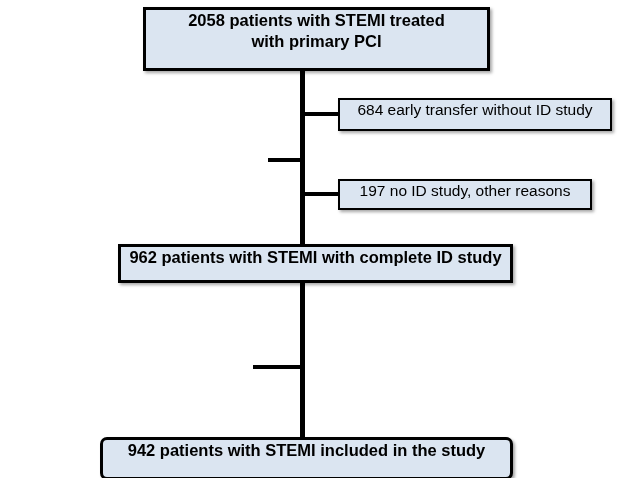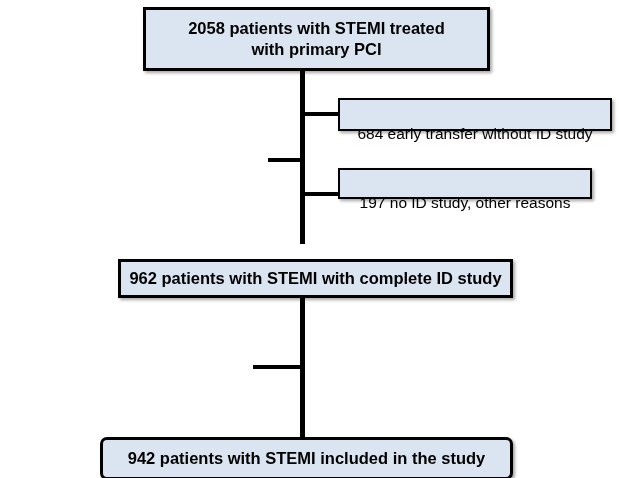--- a/index.html
+++ b/index.html
@@ -19,38 +19,38 @@
     color: var(--text-color);
     overflow: hidden;
   }
   .box {
     position: absolute;
     box-sizing: border-box;
     background: var(--box-fill);
     border: 3px solid var(--box-border);
     box-shadow: 2px 2px 3px rgba(0,0,0,0.35);
     display: flex;
-    align-items: center;
+    align-items: flex-start;
     justify-content: center;
     text-align: center;
   }
   .box span { white-space: pre-line; line-height: 1.3; }
   .main { font-weight: bold; font-size: 16.5px; }
   .side { font-size: 15.5px; border-width: 2.5px; }
-  .side span { white-space: nowrap; margin-top: 40px; }
+  .side span { white-space: nowrap; }
   .conn {
     position: absolute;
     background: var(--line-color);
   }
   
   #box-total     { left: 143px; top: 7px;   width: 347px; height: 64px; }
   #box-transfer  { left: 338px; top: 98px;  width: 274px; height: 33px; }
   #box-incomplete{ left: 52px;  top: 144px; width: 218px; height: 34px; }
-  #box-other     { left: 338px; top: 168px; width: 254px; height: 31px; }
-  #box-complete  { left: 118px; top: 259px; width: 395px; height: 39px; }
+  #box-other     { left: 338px; top: 179px; width: 254px; height: 31px; }
+  #box-complete  { left: 118px; top: 244px; width: 395px; height: 39px; }
   #box-noecg     { left: 3px;   top: 351px; width: 252px; height: 37px; }
   #box-included  { left: 100px; top: 437px; width: 413px; height: 43px; border-radius: 7px; }
   
   #trunk-upper   { left: 300px; top: 70px;  width: 5px;  height: 174px; }
   #trunk-lower   { left: 300px; top: 281px; width: 5px;  height: 157px; }
   #branch-transfer  { left: 303px; top: 112px; width: 36px; height: 4px; }
   #branch-incomplete{ left: 268px; top: 158px; width: 34px; height: 4px; }
   #branch-other     { left: 303px; top: 192px; width: 36px; height: 4px; }
   #branch-noecg     { left: 253px; top: 365px; width: 49px; height: 4px; }
 </style>

